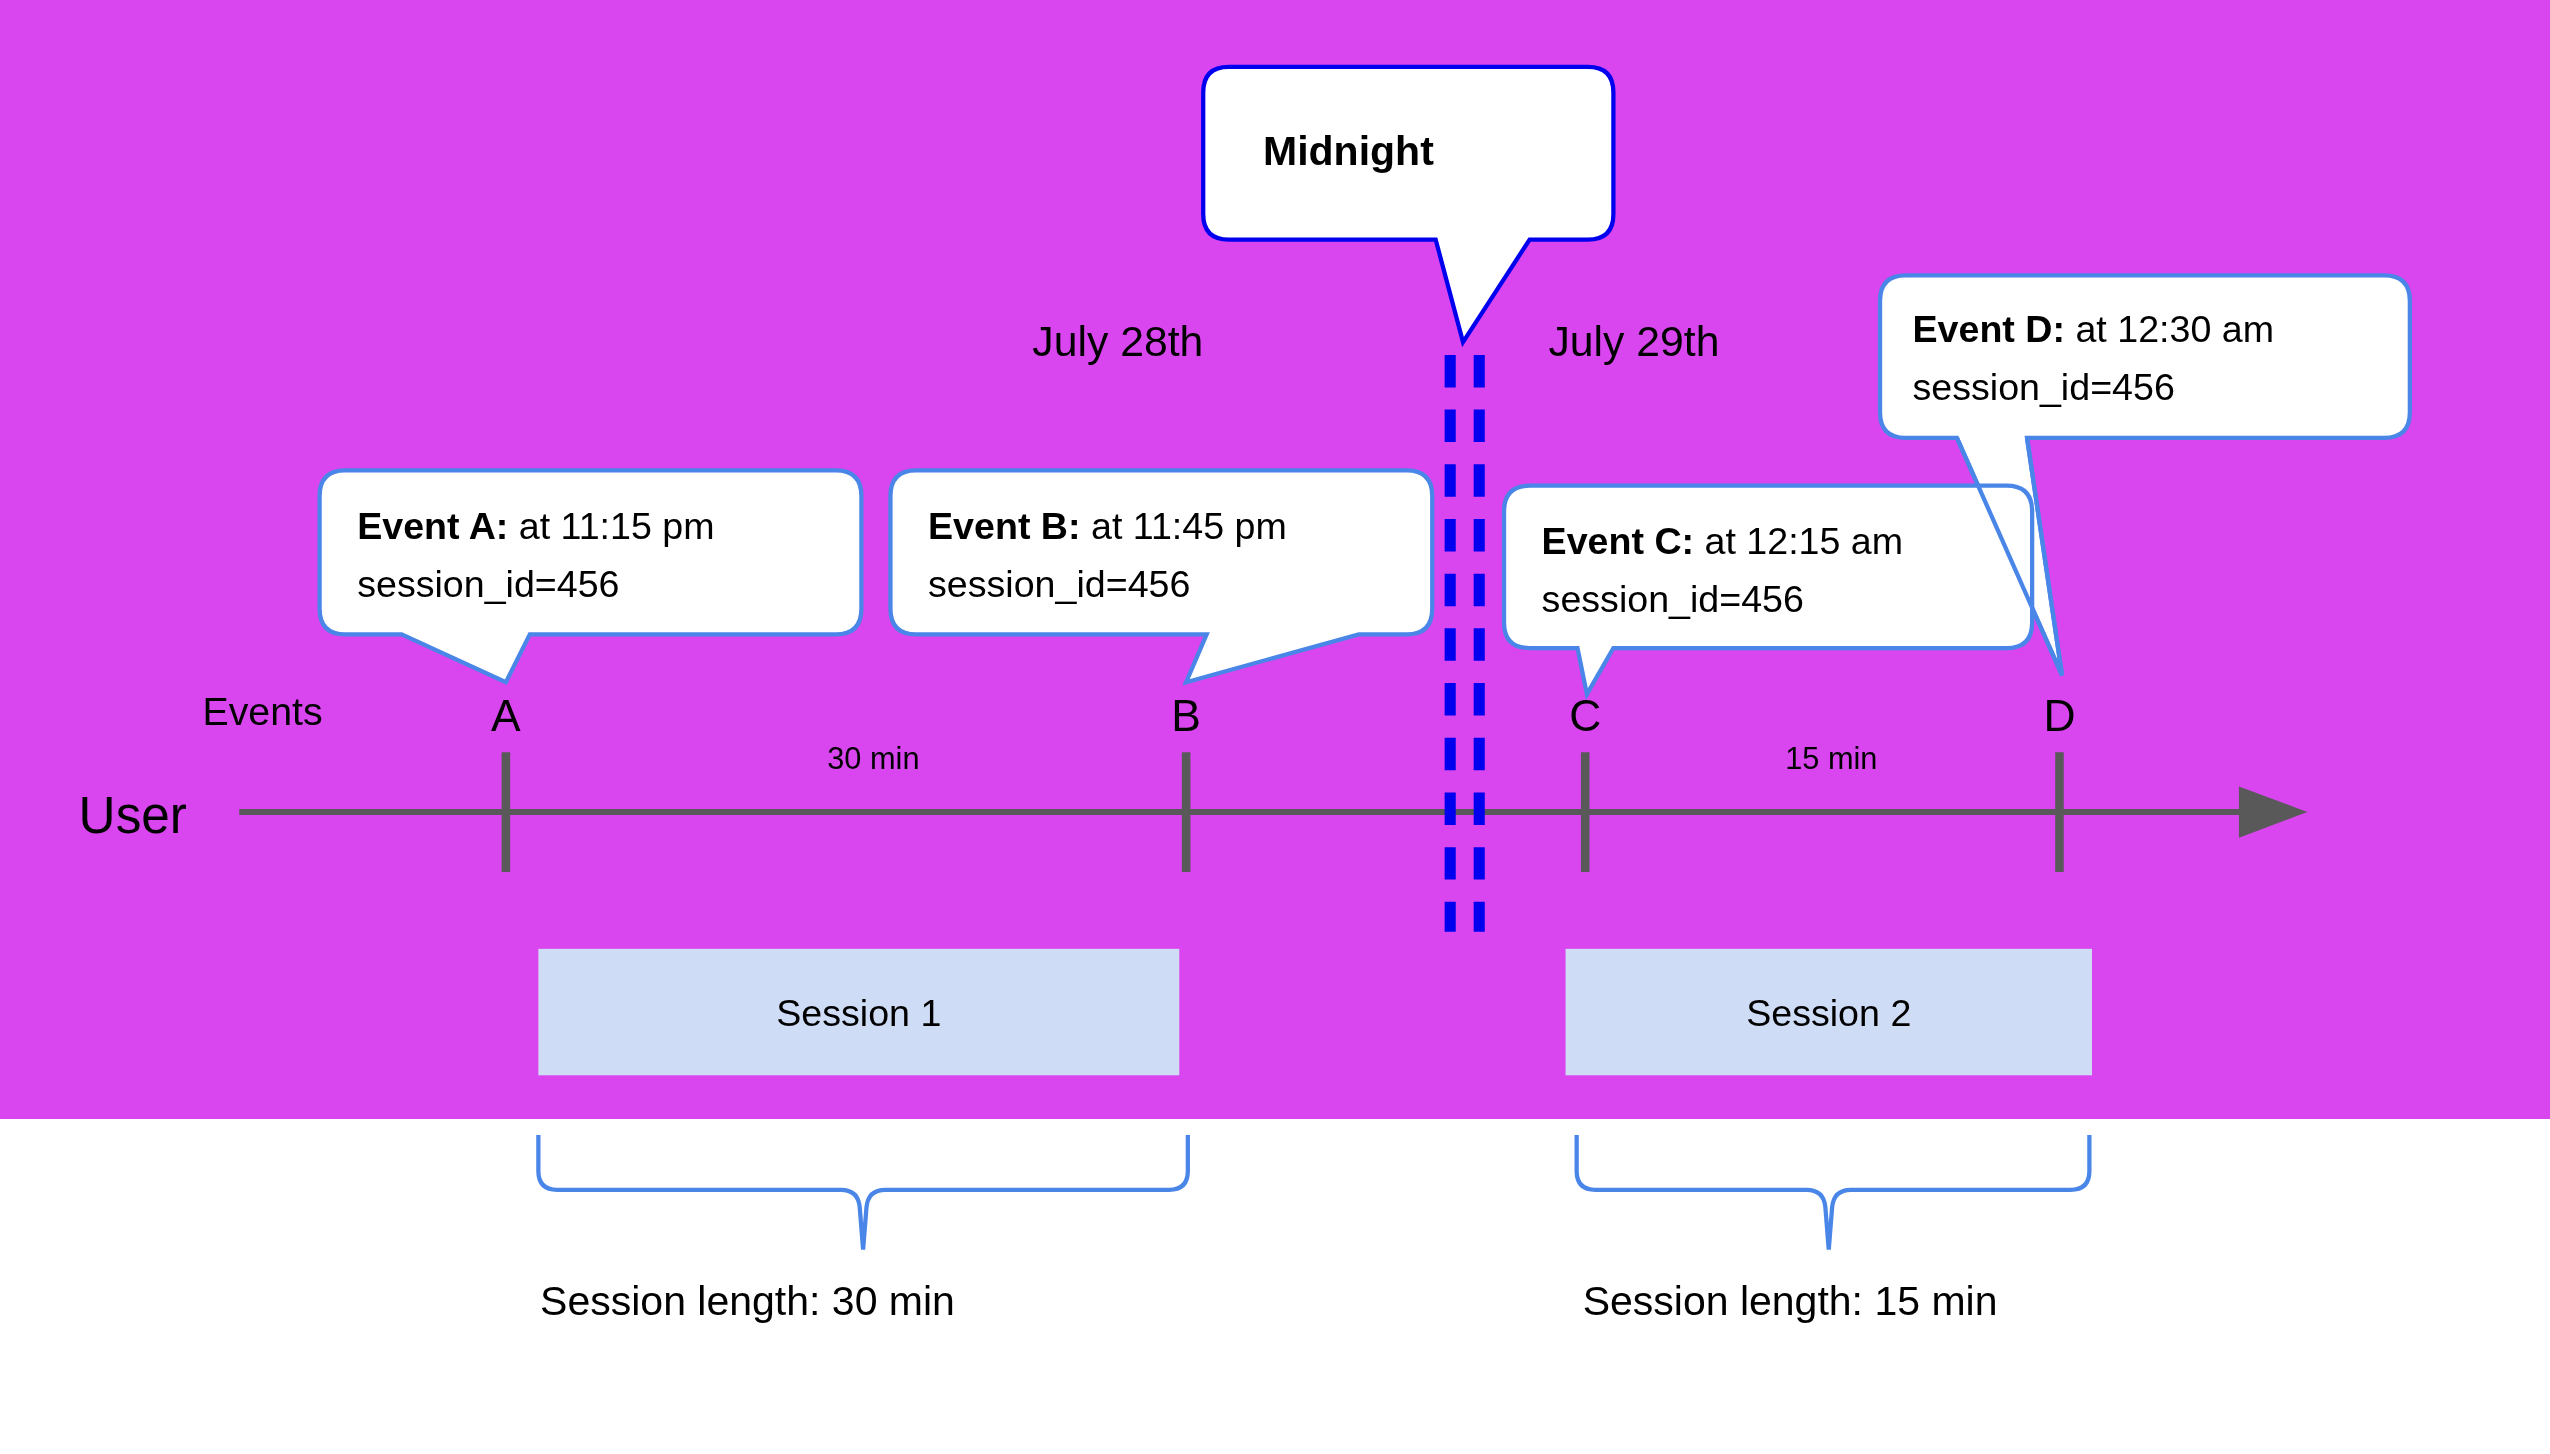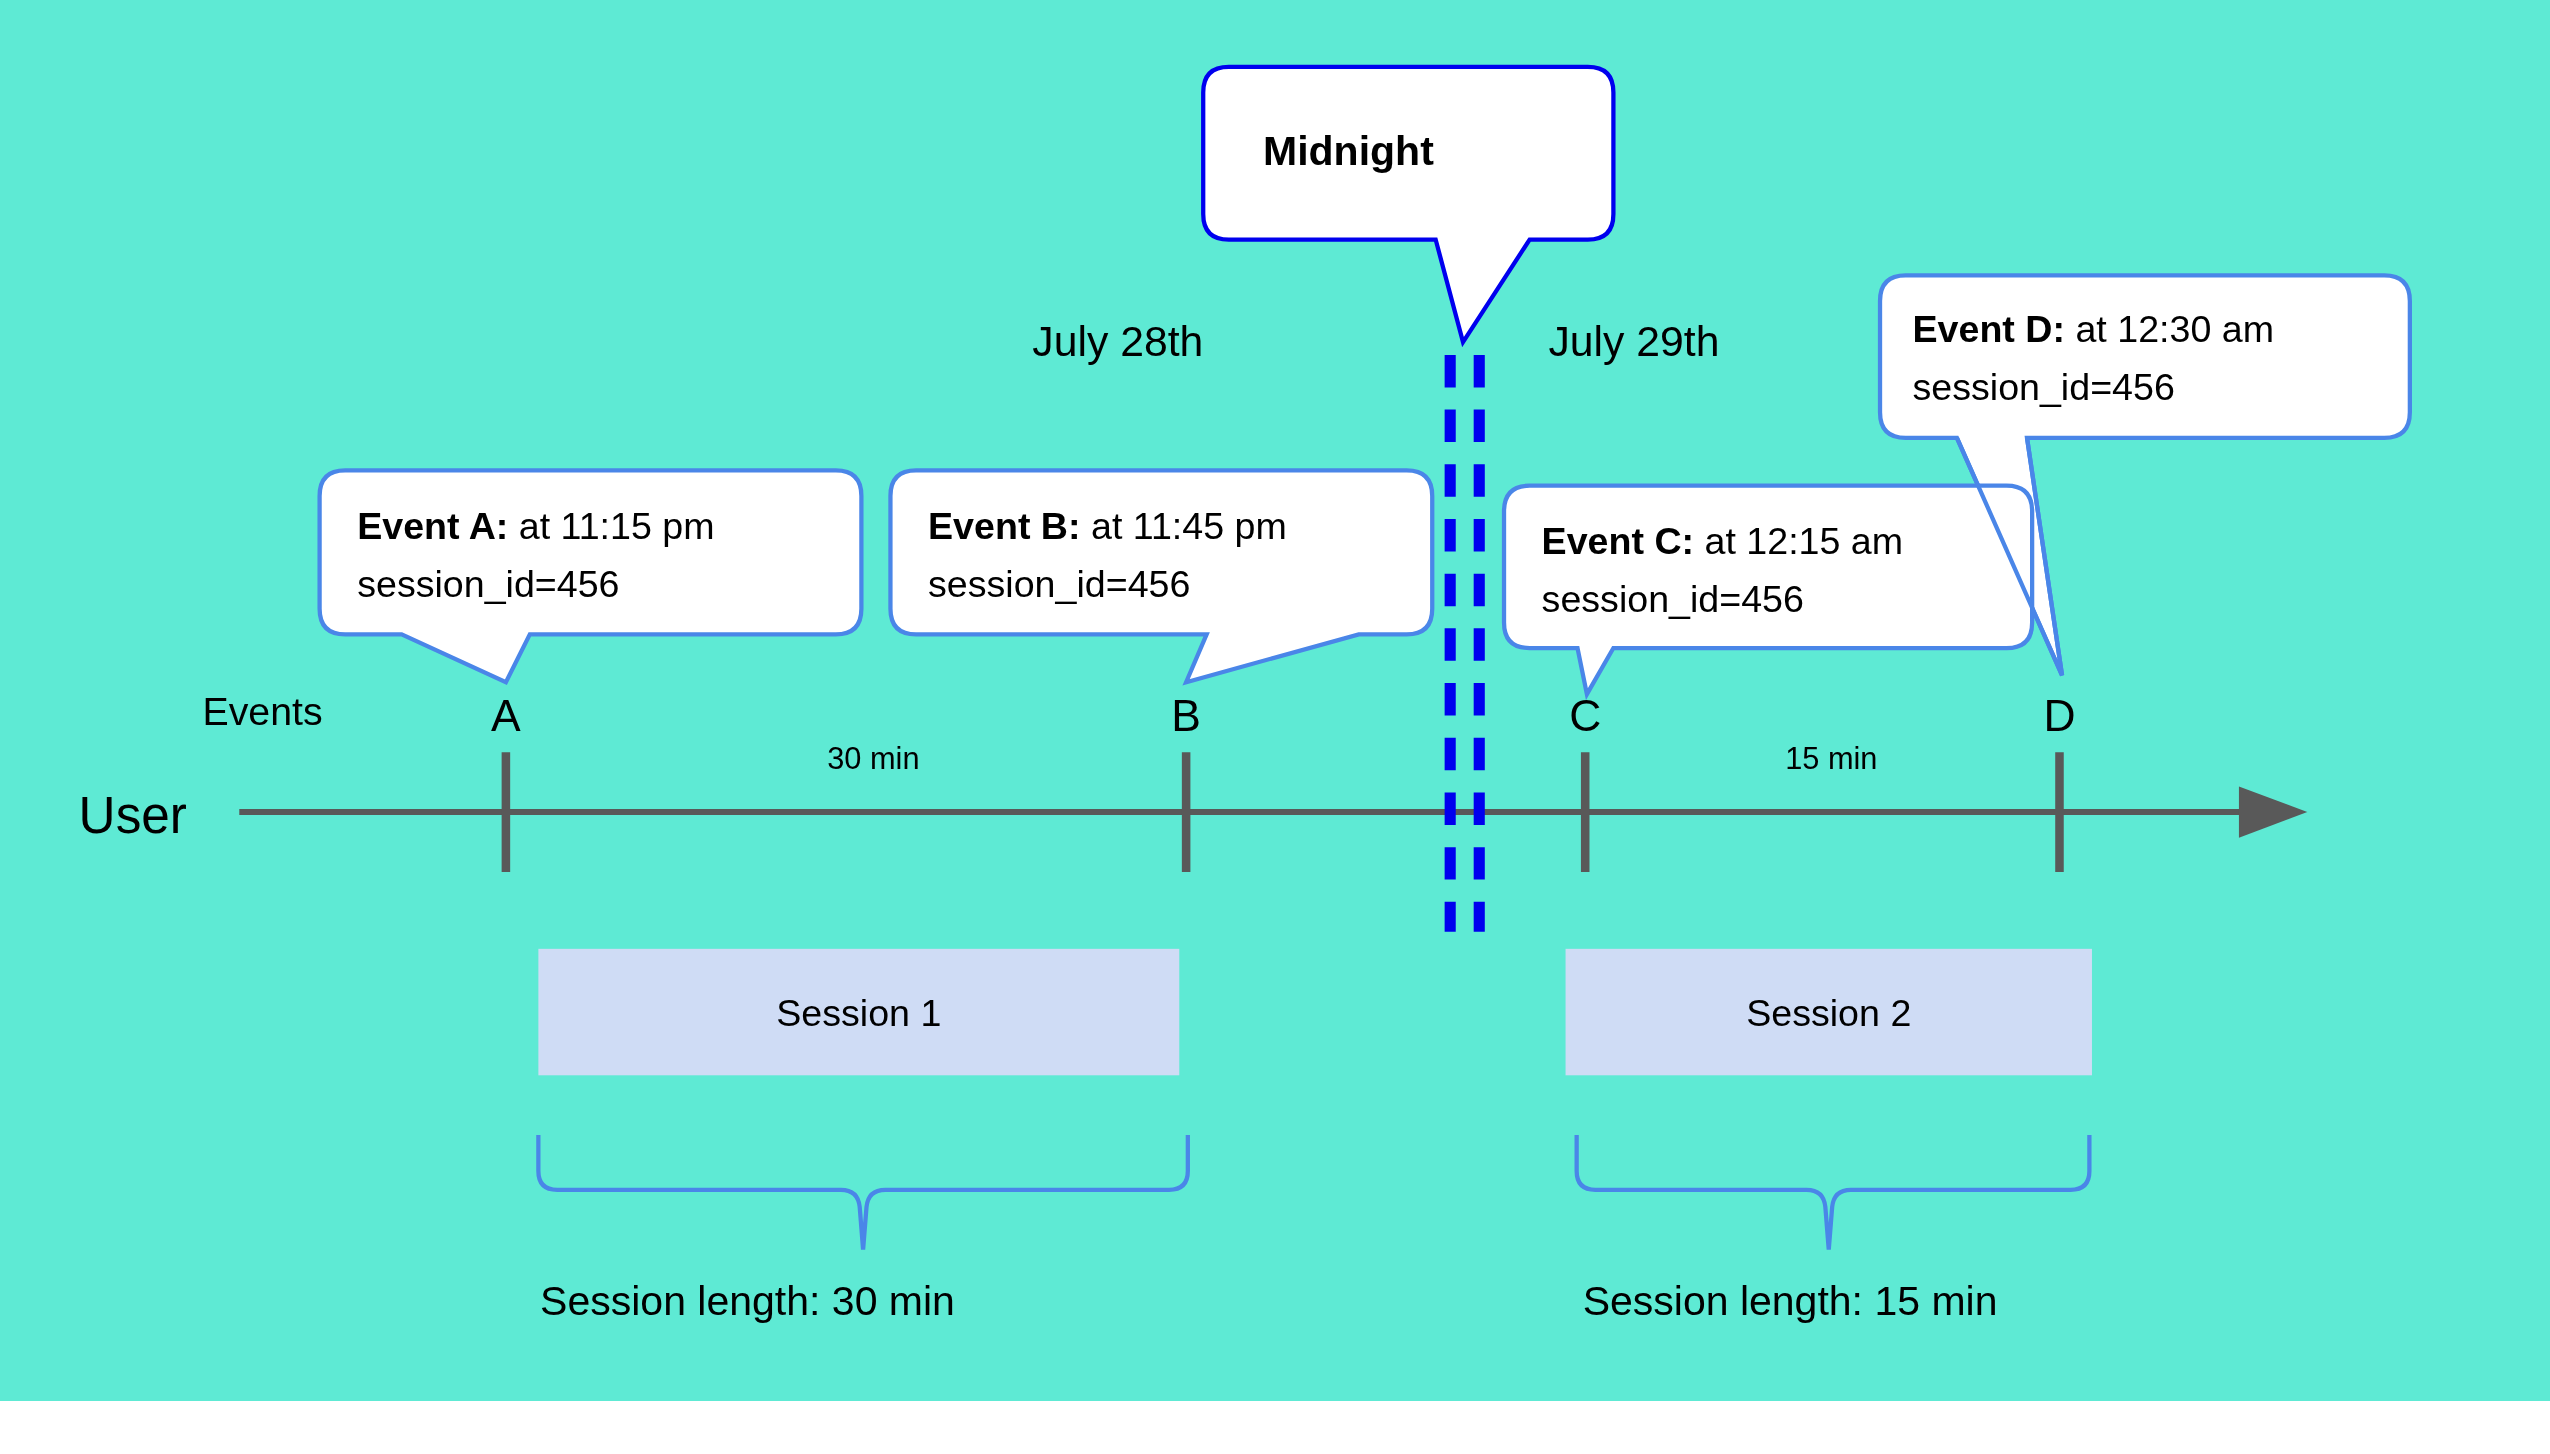--- a/index.html
+++ b/index.html
@@ -10,22 +10,22 @@
   body {
     width: 2550px;
     height: 1455px;
     overflow: hidden;
     font-family: "Liberation Sans", sans-serif;
     color: #000000;
   }
   #stage {
     position: relative;
     width: 2550px;
-    height: 1401px;
-    background: #5eead4;
+    height: 1119px;
+    background: #d946ef;
   }
   svg#diagram {
     position: absolute;
     left: 0;
     top: 0;
     width: 2550px;
     height: 1455px;
   }
   .txt {
     font-family: "Liberation Sans", sans-serif;

